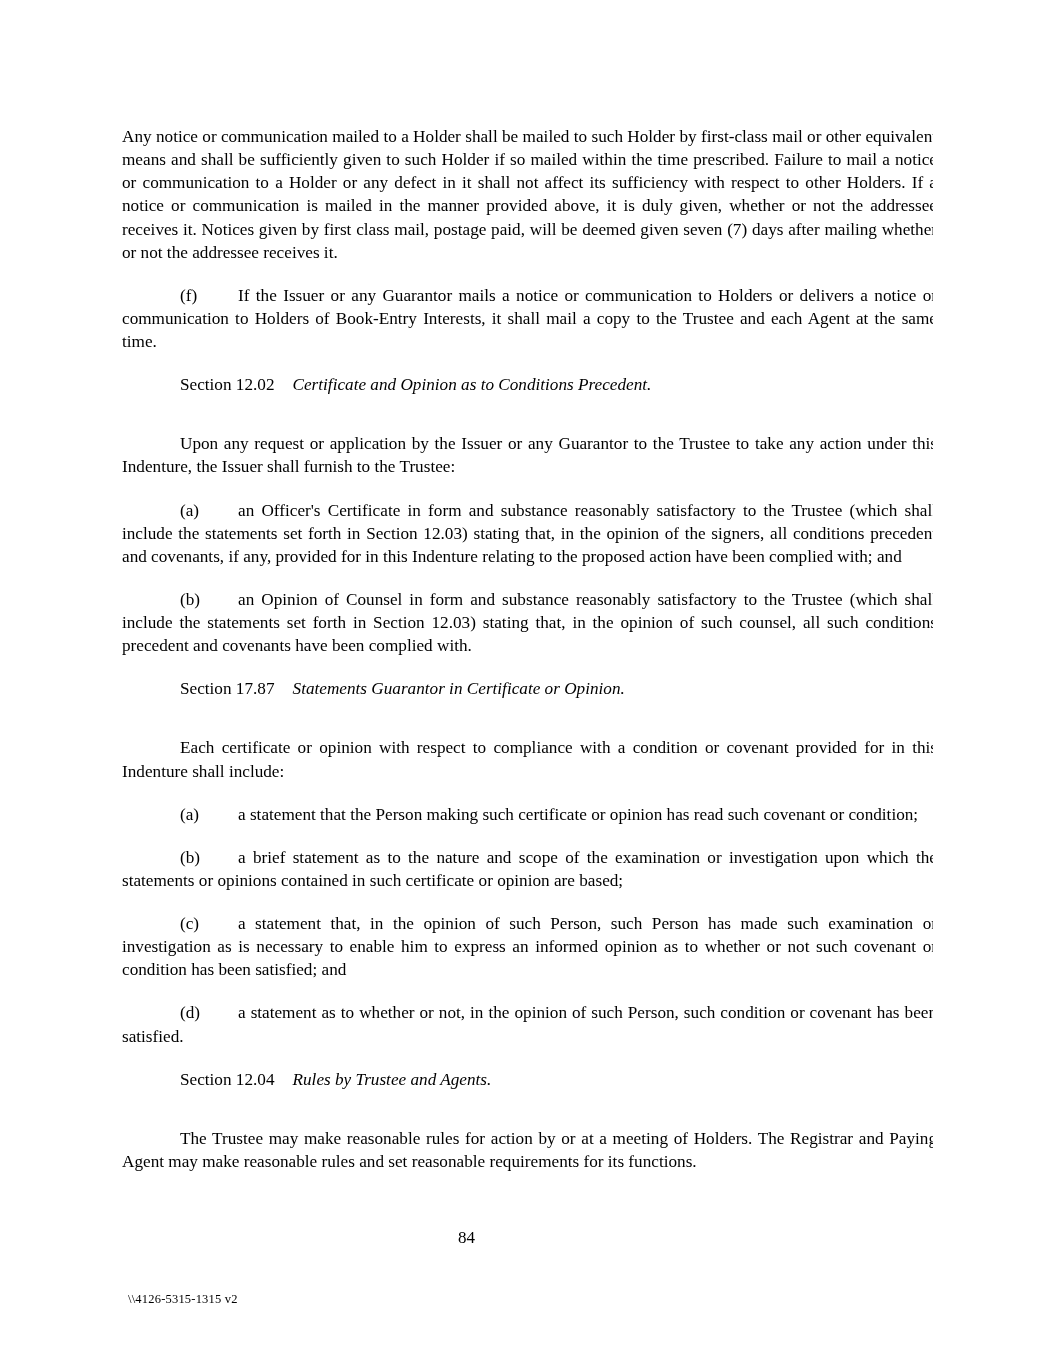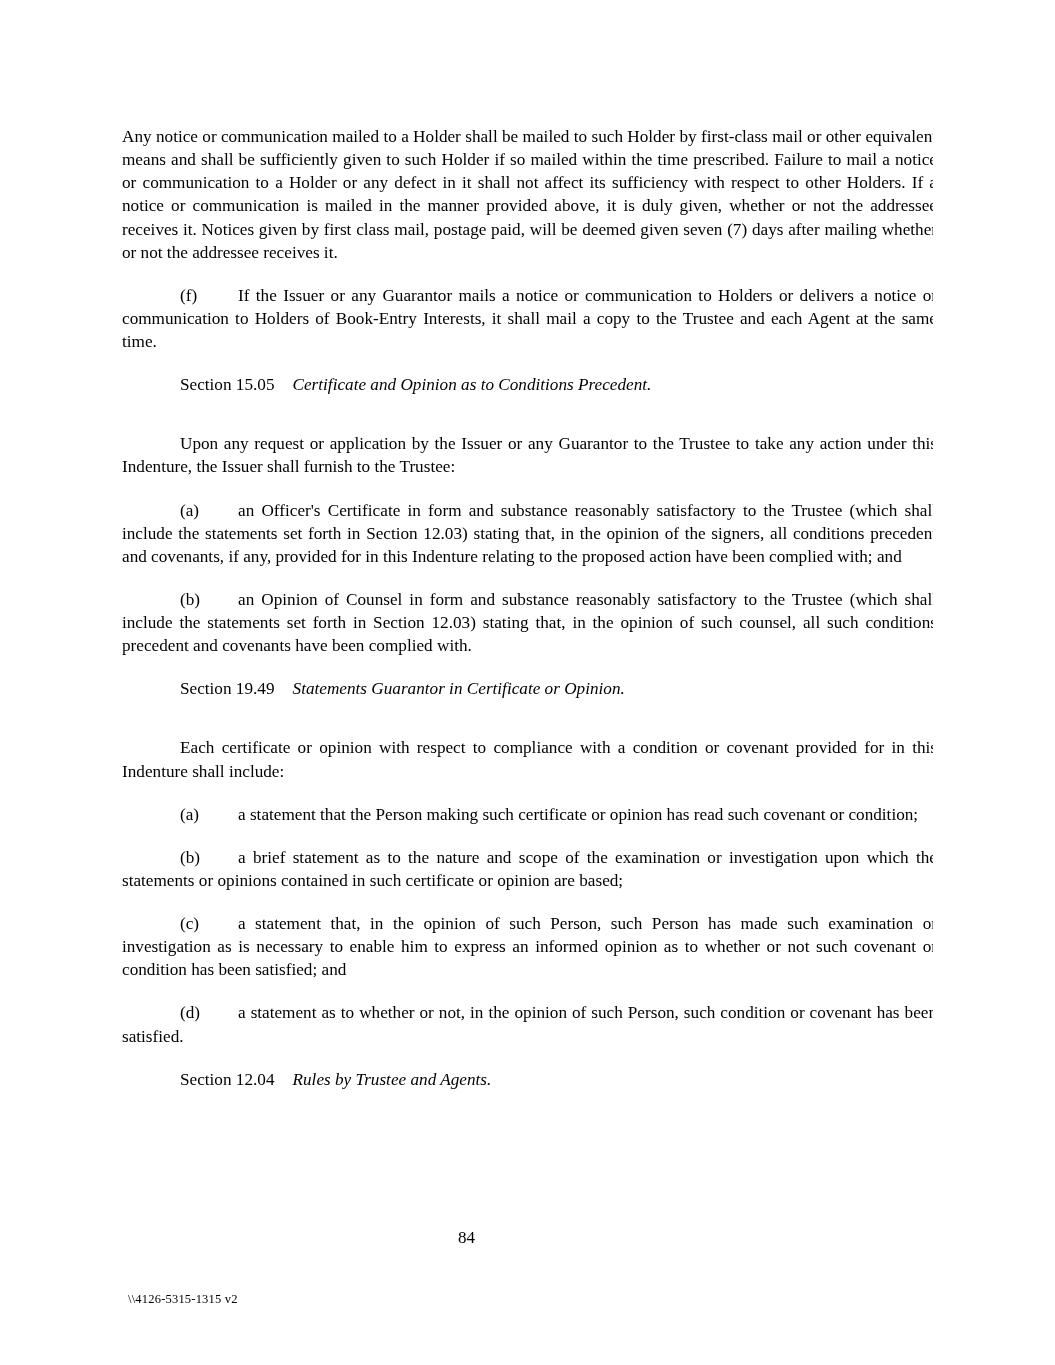--- a/index.html
+++ b/index.html
@@ -76,35 +76,35 @@
 <div class="page">
   <div class="doc-body">
 
     <p class="para">Any notice or communication mailed to a Holder shall be mailed to such Holder by first-class mail or other equivalent means and shall be sufficiently given to such Holder if so mailed within the time prescribed.  Failure to mail a notice or communication to a Holder or any defect in it shall not affect its sufficiency with respect to other Holders.  If a notice or communication is mailed in the manner provided above, it is duly given, whether or not the addressee receives it.  Notices given by first class mail, postage paid, will be deemed given seven (7) days after mailing whether or not the addressee receives it.</p>
 
     <p class="para hang">
       <span class="lbl-indent">(f)</span><span>If the Issuer or any Guarantor mails a notice or communication to Holders or delivers a notice or communication to Holders of Book-Entry Interests, it shall mail a copy to the Trustee and each Agent at the same time.</span>
     </p>
 
     <p class="section-head">
-      <span class="sec-num">Section 15.05</span><span class="sec-title">Certificate and Opinion as to Conditions Precedent.</span>
+      <span class="sec-num">Section 12.02</span><span class="sec-title">Certificate and Opinion as to Conditions Precedent.</span>
     </p>
 
     <p class="para indent">Upon any request or application by the Issuer or any Guarantor to the Trustee to take any action under this Indenture, the Issuer shall furnish to the Trustee:</p>
 
     <p class="para hang">
       <span class="lbl-indent">(a)</span><span>an Officer's Certificate in form and substance reasonably satisfactory to the Trustee (which shall include the statements set forth in Section 12.03) stating that, in the opinion of the signers, all conditions precedent and covenants, if any, provided for in this Indenture relating to the proposed action have been complied with; and</span>
     </p>
 
     <p class="para hang">
       <span class="lbl-indent">(b)</span><span>an Opinion of Counsel in form and substance reasonably satisfactory to the Trustee (which shall include the statements set forth in Section 12.03) stating that, in the opinion of such counsel, all such conditions precedent and covenants have been complied with.</span>
     </p>
 
     <p class="section-head">
-      <span class="sec-num">Section 19.49</span><span class="sec-title">Statements Guarantor in Certificate or Opinion.</span>
+      <span class="sec-num">Section 17.87</span><span class="sec-title">Statements Guarantor in Certificate or Opinion.</span>
     </p>
 
     <p class="para indent">Each certificate or opinion with respect to compliance with a condition or covenant provided for in this Indenture shall include:</p>
 
     <p class="para hang">
       <span class="lbl-indent">(a)</span><span>a statement that the Person making such certificate or opinion has read such covenant or condition;</span>
     </p>
 
     <p class="para hang">
       <span class="lbl-indent">(b)</span><span>a brief statement as to the nature and scope of the examination or investigation upon which the statements or opinions contained in such certificate or opinion are based;</span>
@@ -115,18 +115,19 @@
     </p>
 
     <p class="para hang">
       <span class="lbl-indent">(d)</span><span>a statement as to whether or not, in the opinion of such Person, such condition or covenant has been satisfied.</span>
     </p>
 
     <p class="section-head">
       <span class="sec-num">Section 12.04</span><span class="sec-title">Rules by Trustee and Agents.</span>
     </p>
 
+    <p class="para indent">The Trustee may make reasonable rules for action by or at a meeting of Holders.  The Registrar and Paying Agent may make reasonable rules and set reasonable requirements for its functions.</p>
 
   </div>
 
   <div class="page-number">84</div>
   <div class="footer-ref">\\4126-5315-1315  v2</div>
 </div>
 
 </body></html>

